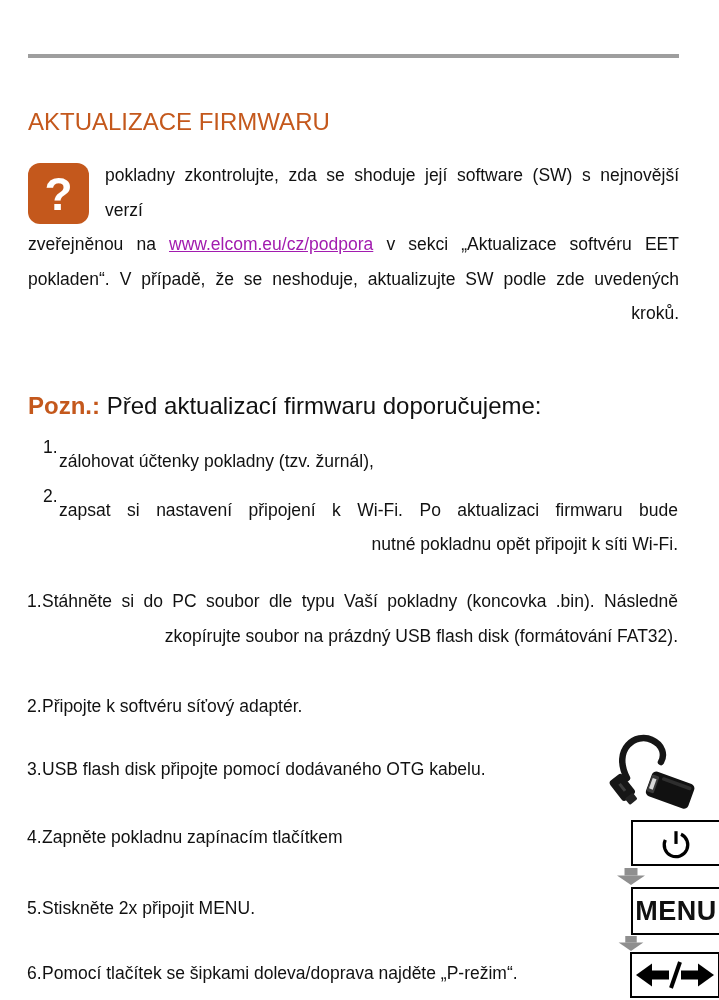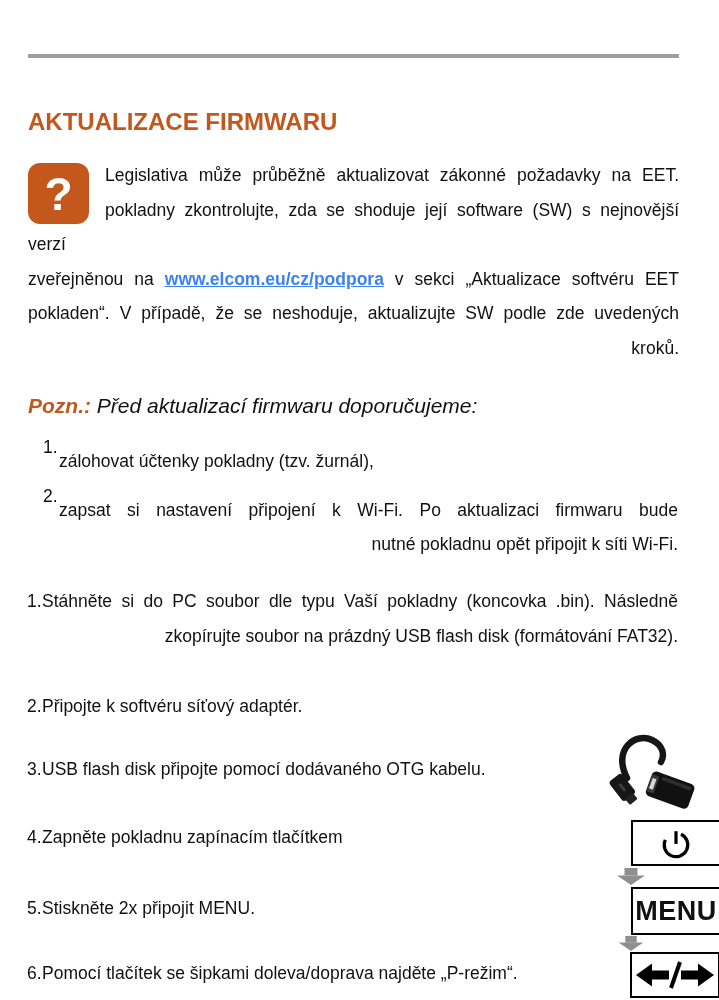--- a/index.html
+++ b/index.html
@@ -9,36 +9,36 @@
     background:#ffffff;
     font-family:"Liberation Sans", sans-serif;
     color:#111;
     overflow:hidden;
   }
   
   .rule{position:absolute;left:28px;top:54px;width:651px;height:4px;background:#9e9e9e;}
   
   .title{
     position:absolute;left:28px;top:108px;
-    font-size:24px;font-weight:bold;color:#c4581c;
+    font-size:24px;font-weight:normal;color:#c4581c;
     letter-spacing:0px;line-height:28px;margin:0;text-align:center;
   }
   
   .intro{position:absolute;left:28px;top:158px;width:651px;font-size:17.5px;line-height:34.5px;}
   .qicon{
     float:left;width:61px;height:61px;margin:5px 16px 0 0;
     background:#c4581c;border-radius:12px;
     display:flex;align-items:center;justify-content:center;
     color:#fff;font-size:46px;font-weight:bold;line-height:1;
   }
   .jl{text-align:justify;text-align-last:justify;}
   .jl-last{text-align:right;}
-  a.link{color:#3b82f6;text-decoration:underline;cursor:pointer;font-weight:bold;}
+  a.link{color:#a21caf;text-decoration:underline;cursor:pointer;}
   
-  .note-line{position:absolute;left:28px;top:389px;font-size:21px;line-height:34.5px;width:651px;font-style:italic;}
+  .note-line{position:absolute;left:28px;top:389px;font-size:24px;line-height:34.5px;width:651px;}
   .orange{color:#c4581c;font-weight:bold;}
   .note-list{position:absolute;left:43px;top:430px;width:635px;font-size:17.5px;line-height:34.5px;}
   .nrow{display:flex;}
   .nnum{flex:0 0 16px;}
   .ntext{width:619px;margin-top:14px;}
   
   .step{position:absolute;left:27px;display:flex;font-size:17.5px;line-height:34.5px;}
   .snum{flex:0 0 15px;}
   .stext{width:636px;}
   .stext-auto{max-width:560px;}
@@ -63,21 +63,20 @@
 <div class="page">
 
   <div class="rule"></div>
 
   <h1 class="title">AKTUALIZACE FIRMWARU</h1>
 
   <div class="intro">
     <div class="qicon">
       <span>?</span>
     </div>
-    <div class="jl">Legislativa může průběžně aktualizovat zákonné požadavky na EET.</div>
     <div class="jl">pokladny zkontrolujte, zda se shoduje její software (SW) s nejnovější verzí</div>
     <div class="jl"><span>zveřejněnou na </span><a class="link">www.elcom.eu/cz/podpora</a><span> v sekci „Aktualizace softvéru EET</span></div>
     <div class="jl">pokladen“. V případě, že se neshoduje, aktualizujte SW podle zde uvedených</div>
     <div class="jl-last">kroků.</div>
   </div>
 
   <div class="note-line">
     <span class="orange">Pozn.:</span><span> Před aktualizací firmwaru doporučujeme:</span>
   </div>
 

